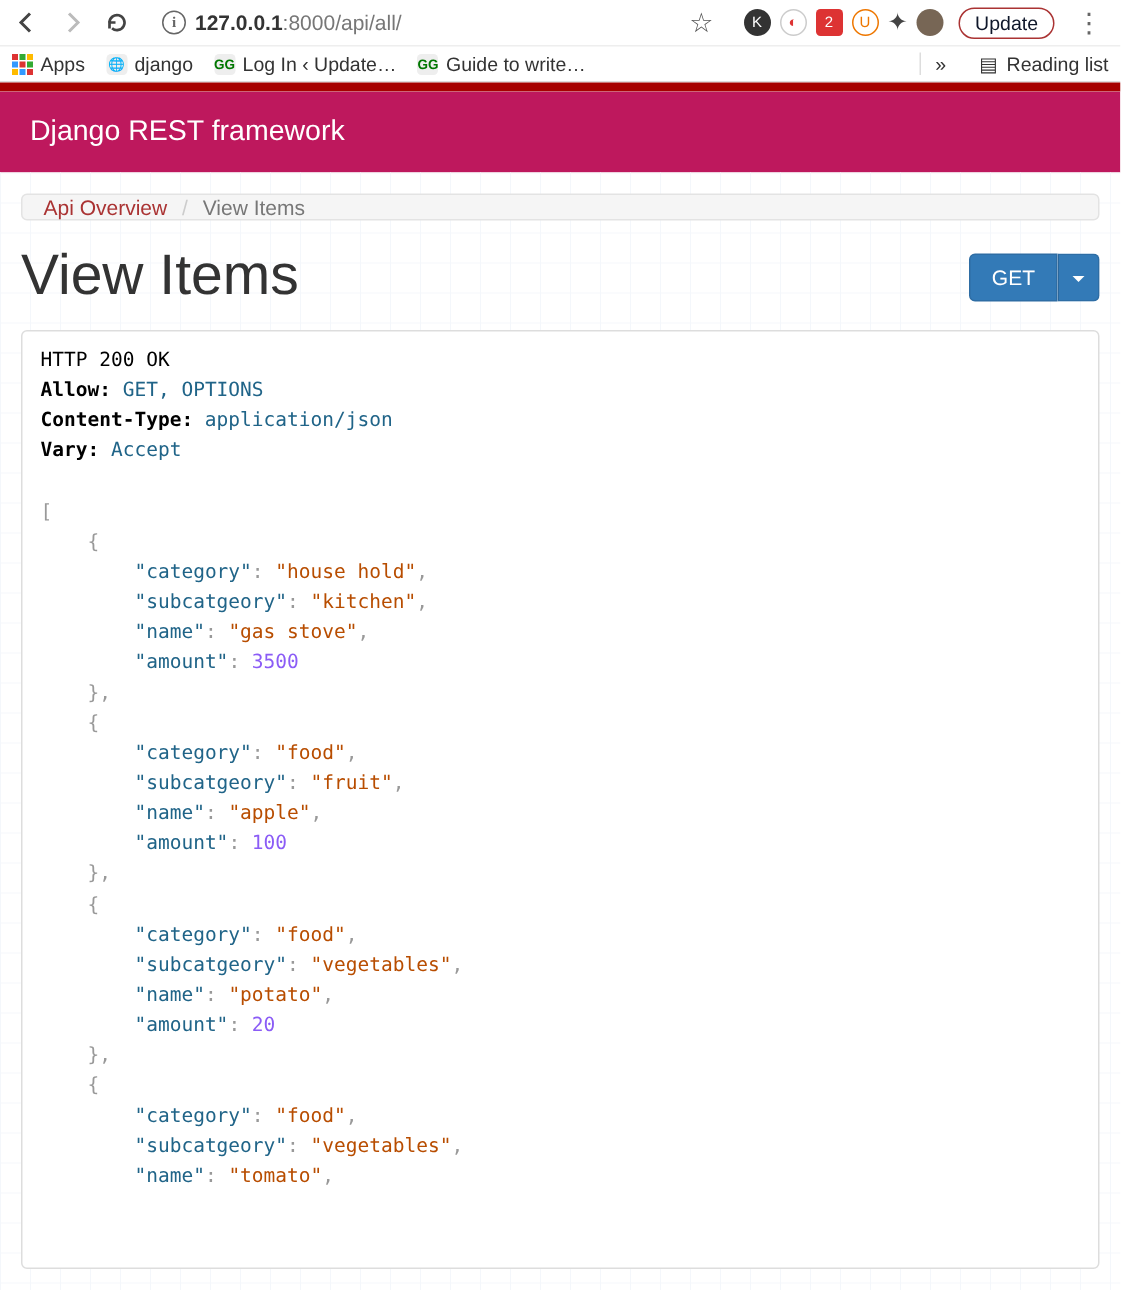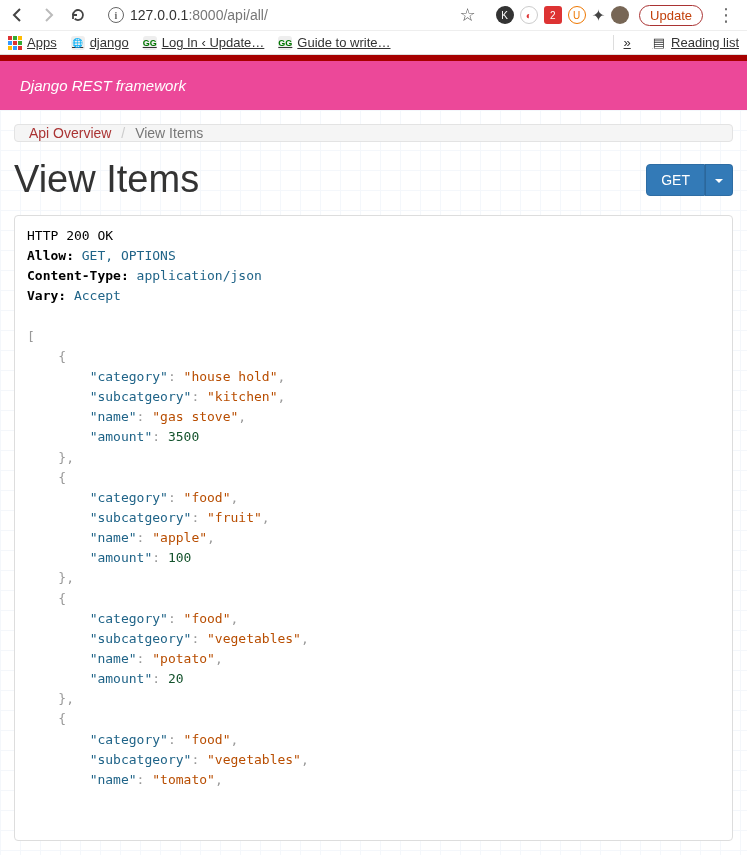--- a/index.html
+++ b/index.html
@@ -6,45 +6,45 @@
 body { font-family: Arial, Helvetica, sans-serif; background: #fff; }
 
 
 .browser-chrome { background: #fff; border-bottom: 1px solid #ddd; }
 .chrome-toolbar { display: flex; align-items: center; padding: 4px 8px; gap: 10px; height: 30px;}
 .nav-btn { width: 20px; height: 20px; display:flex; align-items:center; justify-content:center; color:#555; cursor:pointer;}
 .nav-btn.disabled{ color:#bbb;}
 .url-bar { flex: 1; display: flex; align-items: center; border-radius: 14px; padding: 3px 10px; font-size: 14px; gap:6px;}
 .url-info{ width:16px; height:16px; border:1.5px solid #666; border-radius:50%; display:flex; align-items:center; justify-content:center; font-size:10px; color:#666; font-weight:bold; font-family:serif;}
 .url-text { color:#333; }
-.url-text .host{ font-weight:400;}
+.url-text .host{ font-weight:700;}
 .url-text .path{ color:#777;}
 .star{ color:#555; font-size:18px;}
 .ext-icons{ display:flex; gap:6px; align-items:center;}
 .ext-ico{ width:18px; height:18px; border-radius:50%; display:flex; align-items:center; justify-content:center; font-size:10px; color:#fff;}
-.update-btn{ border:1px solid #a33; color:#c2410c; padding:2px 10px; border-radius:12px; font-size:13px;}
+.update-btn{ border:1px solid #a33; color:#0f172a; padding:2px 10px; border-radius:12px; font-size:13px;}
 .kebab{ color:#666; font-size:18px; padding:0 4px;}
 
-.bookmarks-bar { display:flex; align-items:center; padding:4px 8px; gap:14px; font-size:13px; color:#333; border-top:1px solid #eee;text-decoration:underline;}
+.bookmarks-bar { display:flex; align-items:center; padding:4px 8px; gap:14px; font-size:13px; color:#333; border-top:1px solid #eee;}
 .bm-item{ display:flex; align-items:center; gap:5px; cursor:pointer;}
 .apps-ico{ display:grid; grid-template-columns:repeat(3,4px); grid-template-rows:repeat(3,4px); gap:1px;}
 .apps-ico span{ width:4px; height:4px; }
 .favicon{ width:14px; height:14px; border-radius:3px; display:flex; align-items:center; justify-content:center; font-size:9px; font-weight:bold;}
 .reading{ margin-left:auto; display:flex; align-items:center; gap:6px; border-left:1px solid #ddd; padding-left:10px;}
 
 .red-bar{ height:6px; background:#a60000;}
 
 
 .drf-container{ height:calc(867px - 64px);}
 .drf-scroll{ height:100%; overflow-y:scroll;}
 .drf-scroll::-webkit-scrollbar{ width:16px;}
 .drf-scroll::-webkit-scrollbar-track{ background:#f0f0f0;}
 .drf-scroll::-webkit-scrollbar-thumb{ background:#c0c0c0; border-radius:2px;}
 
-.navbar{ background:#ec4899; color:#fff; padding:16px 20px; font-size:15px;font-style:italic;}
+.navbar{ background:#be185d; color:#fff; padding:16px 20px; font-size:19px;}
 .content{ background:#fff; background-image: linear-gradient(#f4f7fb 1px, transparent 1px), linear-gradient(90deg, #f4f7fb 1px, transparent 1px); background-size: 20px 20px; padding:14px;}
 .breadcrumb{ background:#f5f5f5; border:1px solid #e3e3e3; border-radius:4px; padding:0 14px; font-size:14px;}
 .breadcrumb a{ color:#a33; text-decoration:none;}
 .breadcrumb .sep{ color:#ccc; padding:0 6px;}
 .breadcrumb .active{ color:#777;}
 
 .header-row{ display:flex; align-items:center; margin:16px 0 14px 0;}
 .page-title{ font-size:38px; font-weight:500; color:#333;}
 .btn-group{ margin-left:auto; display:flex; gap:8px;}
 .btn{ background:#337ab7; color:#fff; border:1px solid #2e6da4; padding:7px 14px; border-radius:4px; font-size:14px; cursor:pointer;}
@@ -59,21 +59,21 @@
 .req-box .seg{ color:#333;}
 
 .resp-box{ background:#fff; border:1px solid #ddd; border-radius:4px; padding:10px 12px; font-family:Consolas, Monaco, monospace; font-size:13px; line-height:1.55; white-space:pre;}
 .resp-box .status{ font-weight:normal;}
 .resp-box .hk{ font-weight:bold;}
 .resp-box .hv{ color:#206488;}
 .resp-box .pn{ color:#999;}
 .resp-box .br{ color:#999;}
 .resp-box .key{ color:#206488;}
 .resp-box .str{ color:#b84d00;}
-.resp-box .num{ color:#14532d;margin-top:39px;}
+.resp-box .num{ color:#8b5cf6;margin-top:39px;}
 </style>
 </head>
 <body>
 
 <div class="browser-chrome">
   <div class="chrome-toolbar">
     <div class="nav-btn">
         <svg width="16" height="16" viewBox="0 0 16 16">
           <path d="M10 2 L4 8 L10 14" stroke="#444" stroke-width="2" fill="none"></path>
         </svg>

